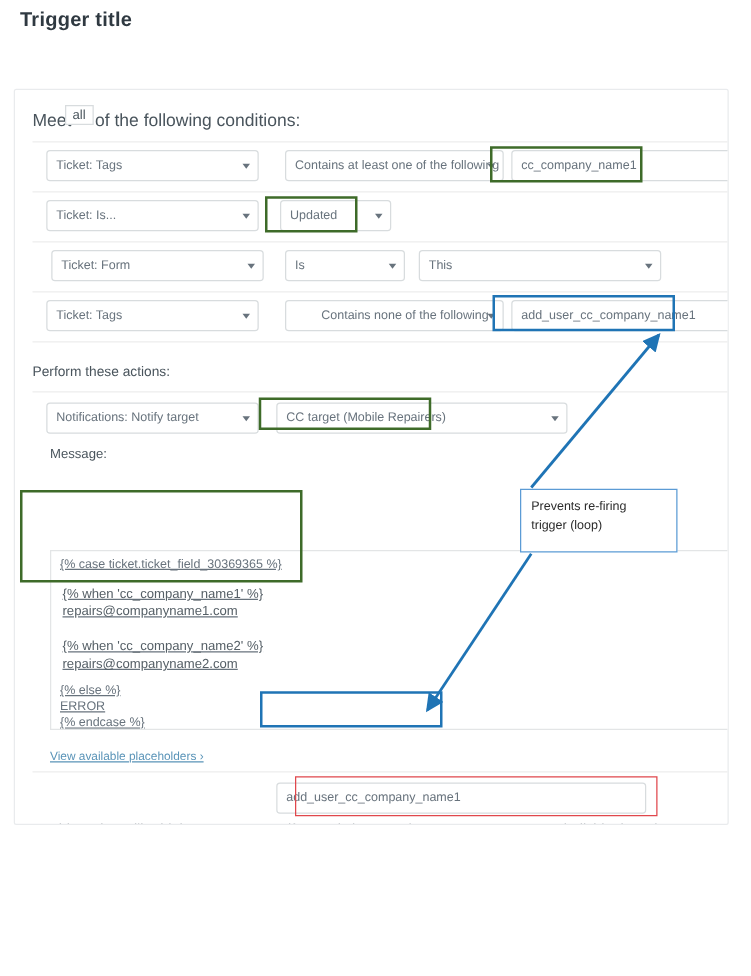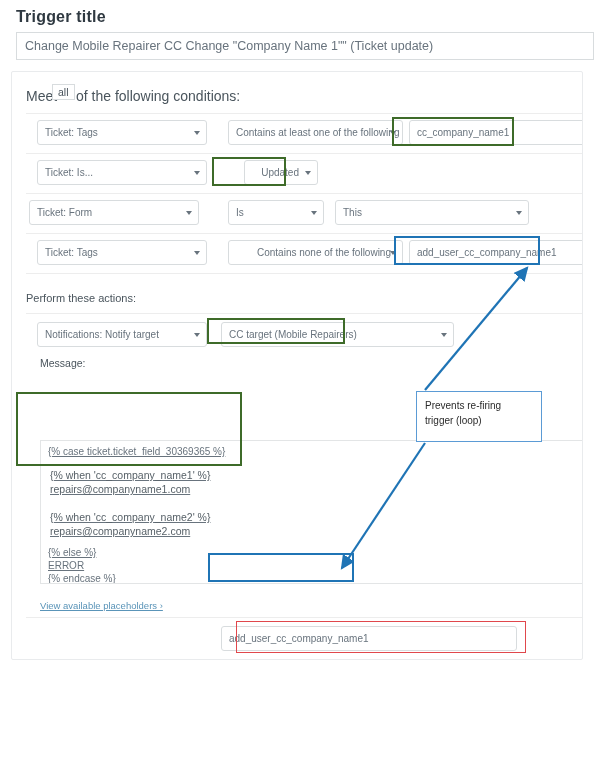--- a/index.html
+++ b/index.html
@@ -142,21 +142,20 @@
     width:601px;height:781px;
     pointer-events:none;
   }
 </style>
 </head>
 <body>
 
 <div id="root">
 
   <div class="page-title">Trigger title</div>
-  <div class="title-input">Change Mobile Repairer CC Change "Company Name 1""  (Ticket update)</div>
 
   <div class="card">
 
     <div class="section-label" style="left:14px;top:16px;">Meet</div>
     <div class="meetbox" style="left:40px;top:12px;">all</div>
     <div class="section-label" style="left:64px;top:16px;">of the following conditions:</div>
 
     <div class="rowline" style="top:41px;"></div>
     <div class="rowline" style="top:81px;"></div>
     <div class="rowline" style="top:121px;"></div>
@@ -170,26 +169,26 @@
     <div class="ctl sel" style="left:216px;top:48px;width:175px;">
       <span>Contains at least one of the following</span>
       <span class="caret"></span>
     </div>
     <div class="ctl" style="left:397px;top:48px;width:185px;">cc_company_name1</div>
 
     <div class="ctl sel" style="left:25px;top:88px;width:170px;">
       <span>Ticket: Is...</span>
       <span class="caret"></span>
     </div>
-    <div class="ctl sel" style="left:232px;top:88px;width:74px;text-align:right;">
+    <div class="ctl sel" style="left:212px;top:88px;width:89px;">
       <span>Updated</span>
       <span class="caret"></span>
     </div>
 
-    <div class="ctl sel" style="left:17px;top:128px;width:170px;">
+    <div class="ctl sel" style="left:29px;top:128px;width:170px;">
       <span>Ticket: Form</span>
       <span class="caret"></span>
     </div>
     <div class="ctl sel" style="left:216px;top:128px;width:96px;">
       <span>Is</span>
       <span class="caret"></span>
     </div>
     <div class="ctl sel" style="left:323px;top:128px;width:194px;">
       <span>This</span>
       <span class="caret"></span>

